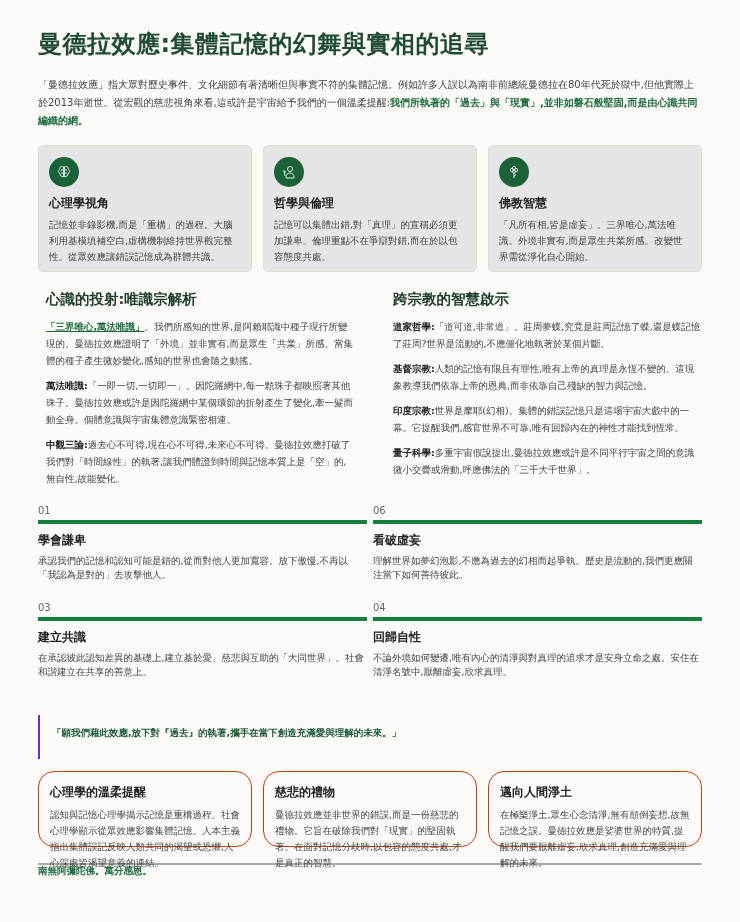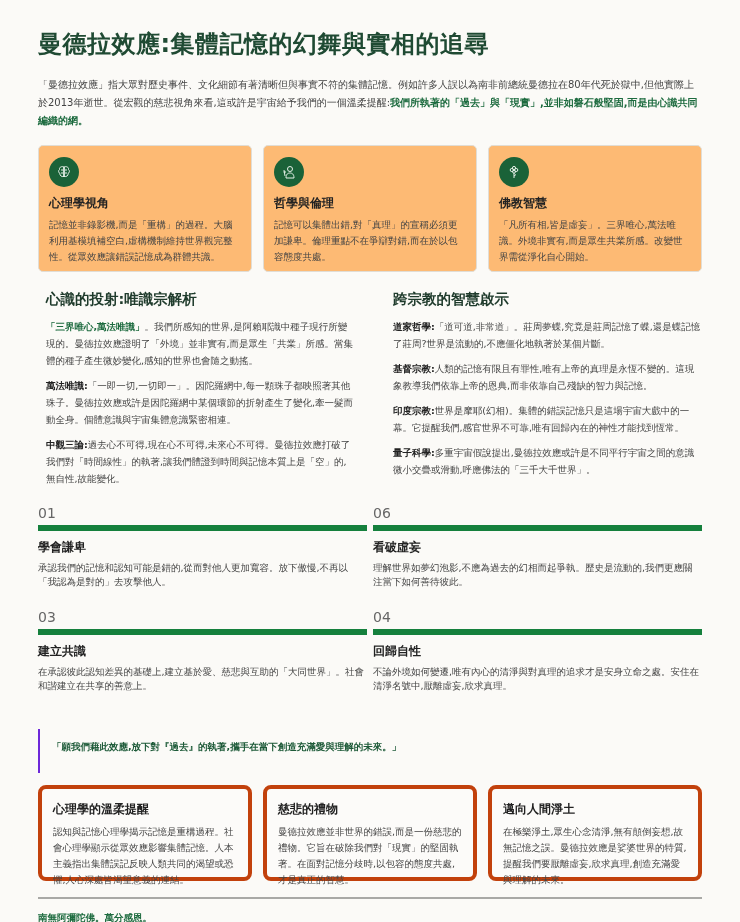--- a/index.html
+++ b/index.html
@@ -26,21 +26,21 @@
     }
     .intro .hl { color: #1d6b3f; font-weight: bold; }
 
     .card-row {
       display: flex;
       gap: 11px;
       margin-top: 15px;
     }
     .feature-card {
       flex: 1;
-      background: #fdba74;
+      background: #e5e5e5;
       border: 1px solid #e1ddd5;
       border-radius: 5px;
       padding: 11px 10px 10px 10px;
       height: 127px;
     }
     .icon-circle {
       width: 30px; height: 30px;
       border-radius: 50%;
       background: #1a6238;
       display: flex; align-items: center; justify-content: center;
@@ -71,38 +71,38 @@
       color: #1f3b2c;
       margin-bottom: 9px;
     }
     .col p {
       font-size: 9.5px;
       line-height: 17px;
       color: #444;
       margin-bottom: 8px;
     }
     .col p b { color: #222; }
-    .col p .hl-green { color: #1d6b3f; font-weight: bold; }
+    .col p .hl-green { color: #1d6b3f; font-weight: bold; text-decoration: underline; }
 
     .steps {
       display: grid;
       grid-template-columns: 1fr 1fr;
       column-gap: 0;
       margin-top: 10px;
     }
     .step {
       padding-right: 0;
     }
     .step:nth-child(odd) { margin-right: 3px; }
     .step:nth-child(even) { margin-left: 3px; }
     .step-num {
-      font-size: 14px;
+      font-size: 10px;
       color: #666;
       padding-bottom: 4px;
-      border-bottom: 6px solid #15803d;
+      border-bottom: 4px solid #15803d;
     }
     .step h4 {
       font-size: 12px;
       font-weight: bold;
       color: #222;
       margin-top: 8px;
       margin-bottom: 5px;
     }
     .step p {
       font-size: 9.5px;
@@ -122,24 +122,24 @@
     }
 
     .bottom-cards {
       display: flex;
       gap: 11px;
       margin-top: 12px;
     }
     .b-card {
       flex: 1;
       background: #fcfbf9;
-      border: 4px solid #c2410c;
-      border-radius: 8px;
+      border: 1px solid #c2410c;
+      border-radius: 16px;
       padding: 12px 10px 10px 11px;
-      height: 96px;
+      height: 76px;
     }
     .b-card h4 {
       font-size: 12px;
       font-weight: bold;
       color: #222;
       margin-bottom: 6px;
     }
     .b-card p {
       font-size: 9.5px;
       line-height: 16px;
@@ -148,21 +148,20 @@
 
     .footer-rule {
       margin-top: 16px;
       border: none;
       border-top: 2px solid #a9a9a6;
     }
     .footer-green {
       font-size: 9.5px;
       font-weight: bold;
       color: #1d6b3f;
-      margin-top: 13px;
     }
   </style>
 </head>
 <body>
 
 <h1 class="page-title">曼德拉效應:集體記憶的幻舞與實相的追尋</h1>
 
 <p class="intro"><span>「曼德拉效應」指大眾對歷史事件、文化細節有著清晰但與事實不符的集體記憶。例如許多人誤以為南非前總統曼德拉在80年代死於獄中,但他實際上於2013年逝世。從宏觀的慈悲視角來看,這或許是宇宙給予我們的一個溫柔提醒:</span><span class="hl">我們所執著的「過去」與「現實」,並非如磐石般堅固,而是由心識共同編織的網。</span></p>
 
 <div class="card-row">

